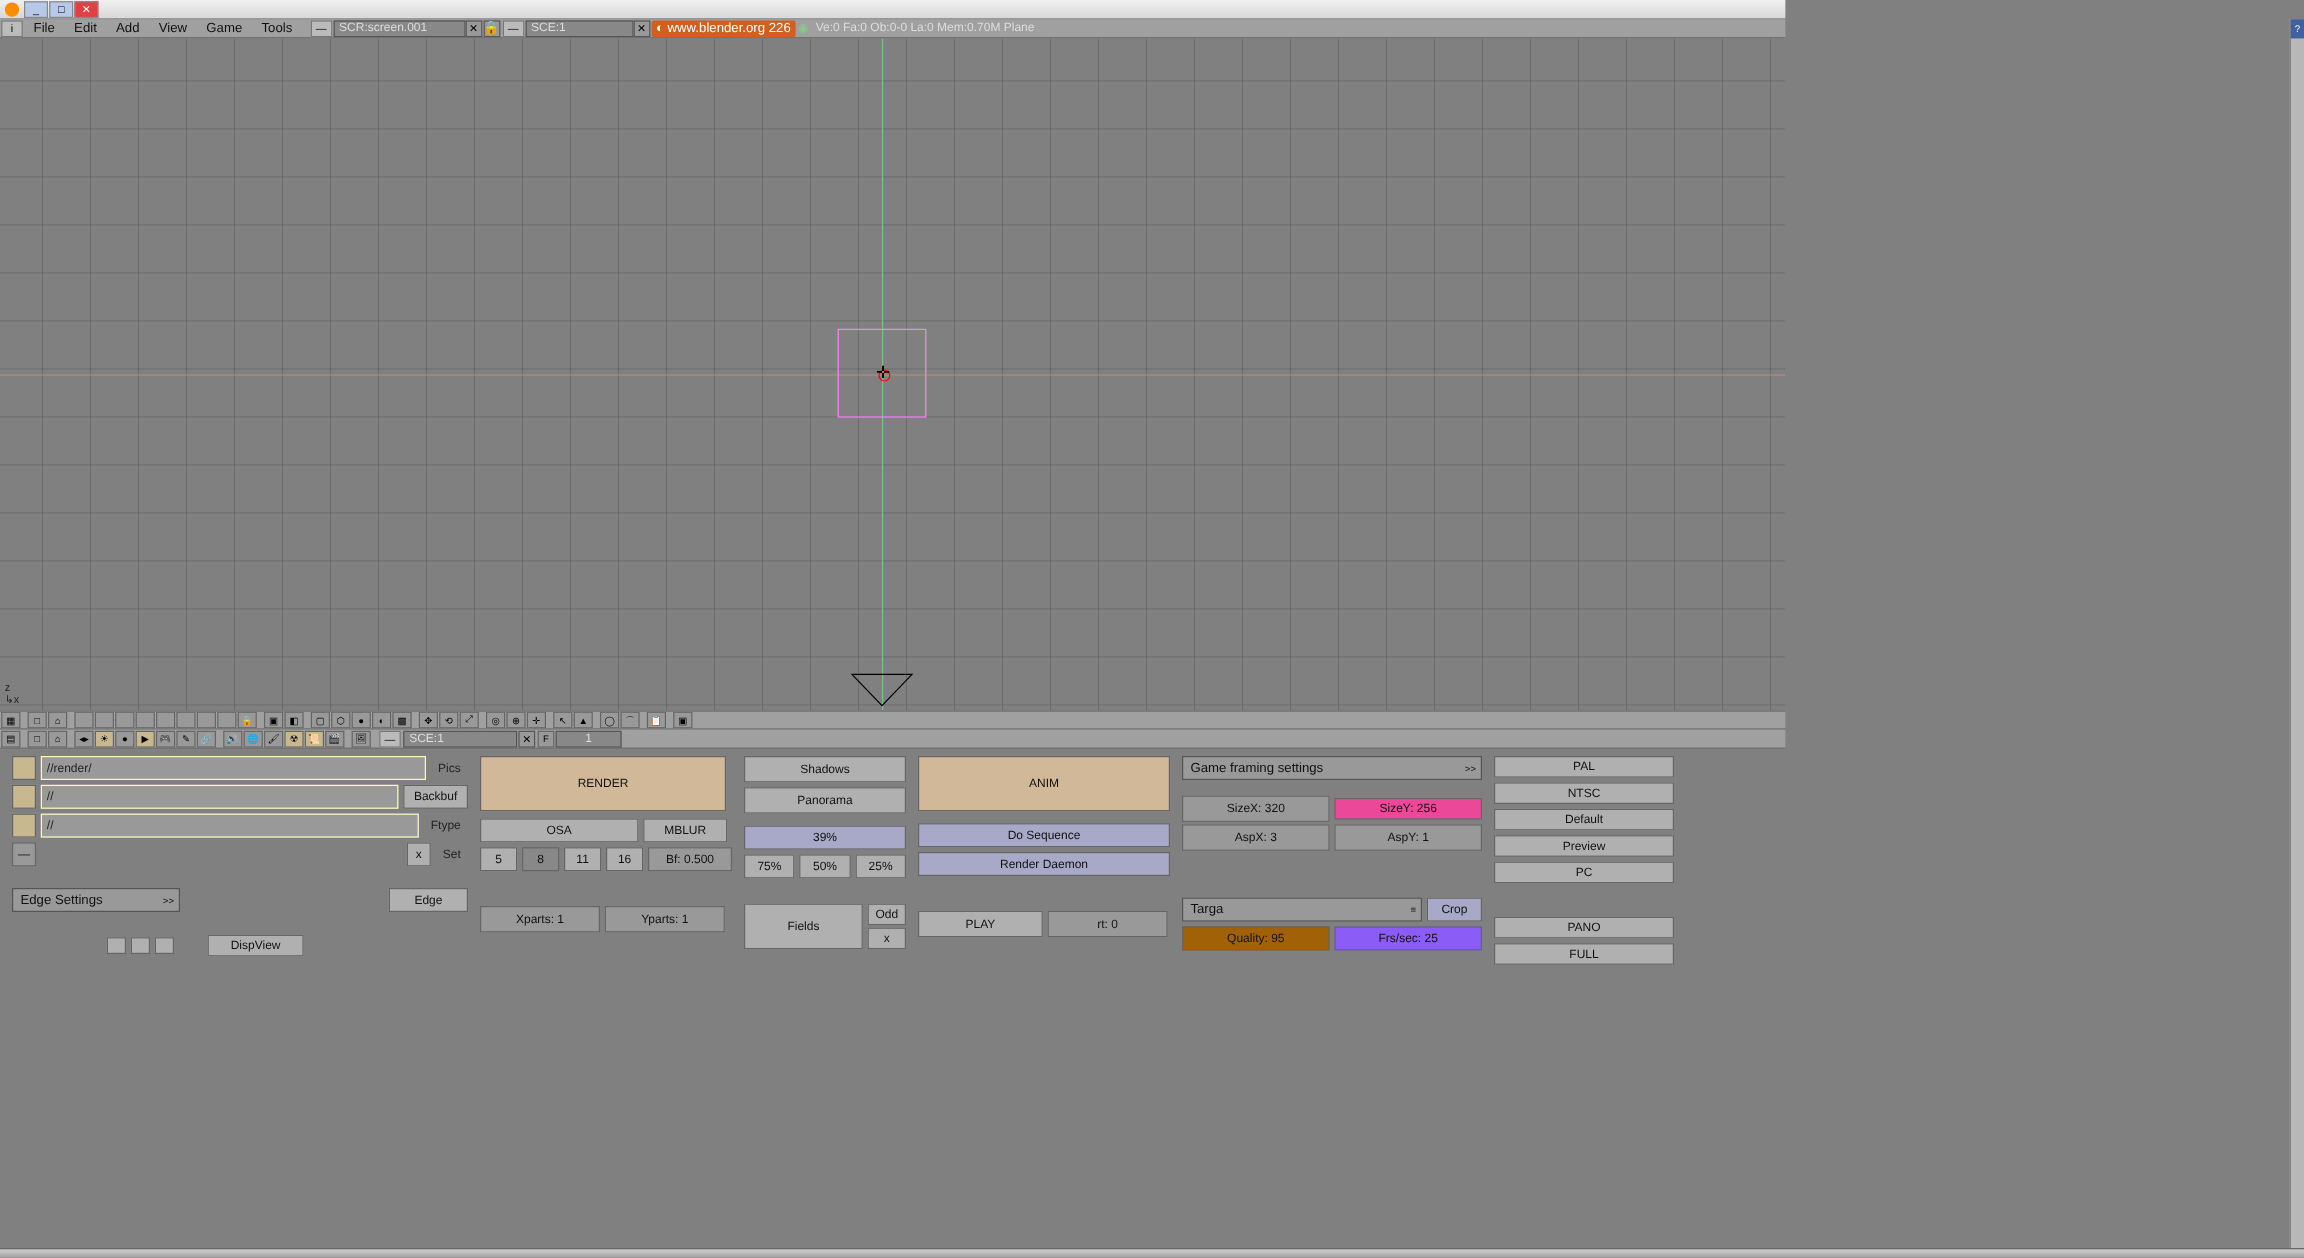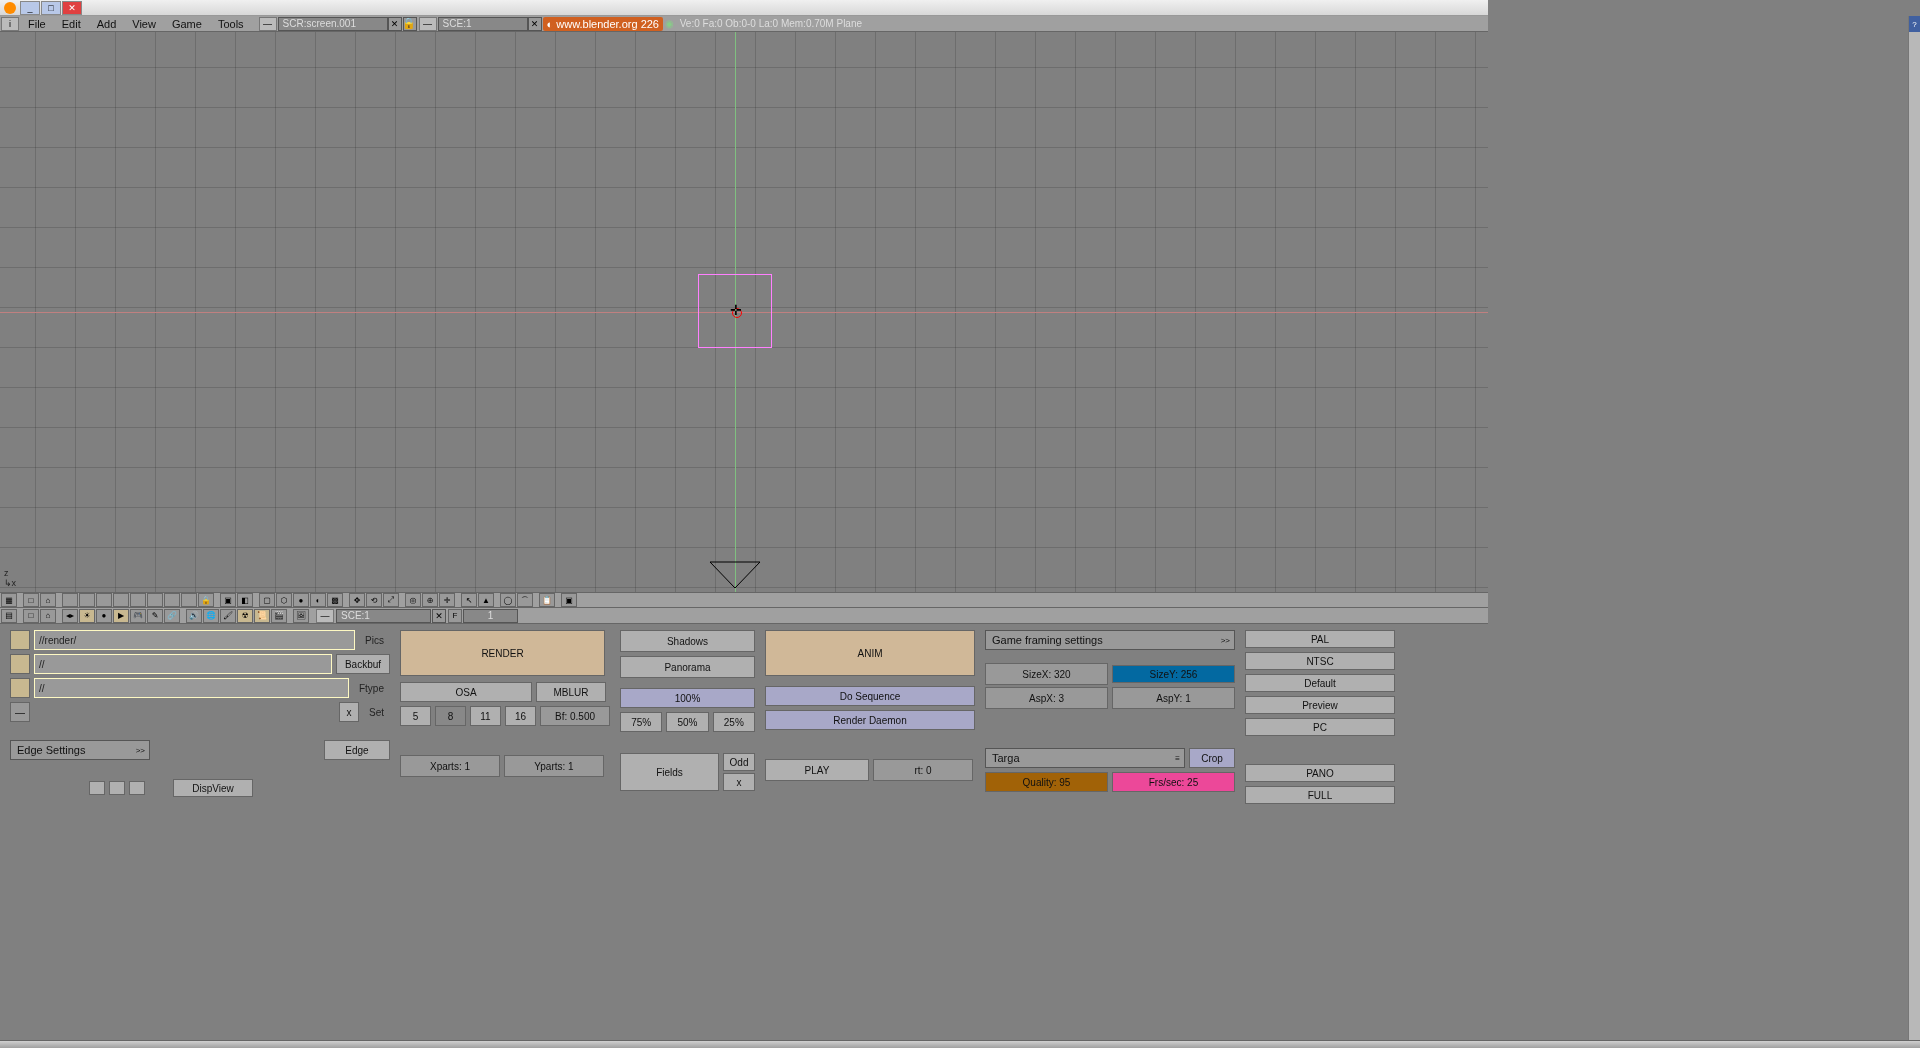--- a/index.html
+++ b/index.html
@@ -263,21 +263,21 @@
     <div class="field-row">
       <div class="btn" style="width:100px;height:22px;background:#999">Xparts: 1</div>
       <div class="btn" style="width:100px;height:22px;background:#999">Yparts: 1</div>
     </div>
   </div>
 
   <div class="panel-col" style="width:135px;margin-left:-130px">
     <div class="btn" style="height:22px">Shadows</div>
     <div class="btn" style="height:22px">Panorama</div>
     <div style="height:2px"></div>
-    <div class="btn purple" style="height:20px">100%</div>
+    <div class="btn purple" style="height:20px">39%</div>
     <div class="field-row">
       <div class="btn" style="flex:1;height:20px">75%</div>
       <div class="btn" style="flex:1;height:20px">50%</div>
       <div class="btn" style="flex:1;height:20px">25%</div>
     </div>
     <div style="height:22px"></div>
     <div class="field-row">
       <div class="btn" style="flex:1;height:38px">Fields</div>
       <div style="display:flex;flex-direction:column;gap:2px">
         <div class="btn" style="width:32px;height:18px">Odd</div>
@@ -299,37 +299,37 @@
   </div>
 
   <div class="panel-col" style="width:250px">
     <div class="dropdown" style="height:20px">
       <span>Game framing settings</span>
       <span class="arrows">&gt;&gt;</span>
     </div>
     <div style="height:6px"></div>
     <div class="field-row">
       <div class="btn" style="flex:1;height:22px;background:#999">SizeX: 320</div>
-      <div class="btn" style="flex:1;height:18px;background:#0369a1">SizeY: 256</div>
+      <div class="btn" style="flex:1;height:18px;background:#ec4899">SizeY: 256</div>
     </div>
     <div class="field-row">
       <div class="btn" style="flex:1;height:22px;background:#999">AspX: 3</div>
       <div class="btn" style="flex:1;height:22px;background:#999">AspY: 1</div>
     </div>
     <div style="height:32px"></div>
     <div class="field-row">
       <div class="dropdown" style="flex:1;height:20px;justify-content:flex-start">
         <span>Targa</span>
         <span class="arrows">≡</span>
       </div>
       <div class="btn purple" style="width:46px;height:20px">Crop</div>
     </div>
     <div class="field-row">
       <div class="btn" style="flex:1;height:20px;background:#a16207">Quality: 95</div>
-      <div class="btn" style="flex:1;height:20px;background:#ec4899">Frs/sec: 25</div>
+      <div class="btn" style="flex:1;height:20px;background:#8b5cf6">Frs/sec: 25</div>
     </div>
   </div>
 
   <div class="panel-col" style="width:150px">
     <div class="btn" style="height:18px">PAL</div>
     <div class="btn" style="height:18px">NTSC</div>
     <div class="btn" style="height:18px">Default</div>
     <div class="btn" style="height:18px">Preview</div>
     <div class="btn" style="height:18px">PC</div>
     <div style="height:20px"></div>

